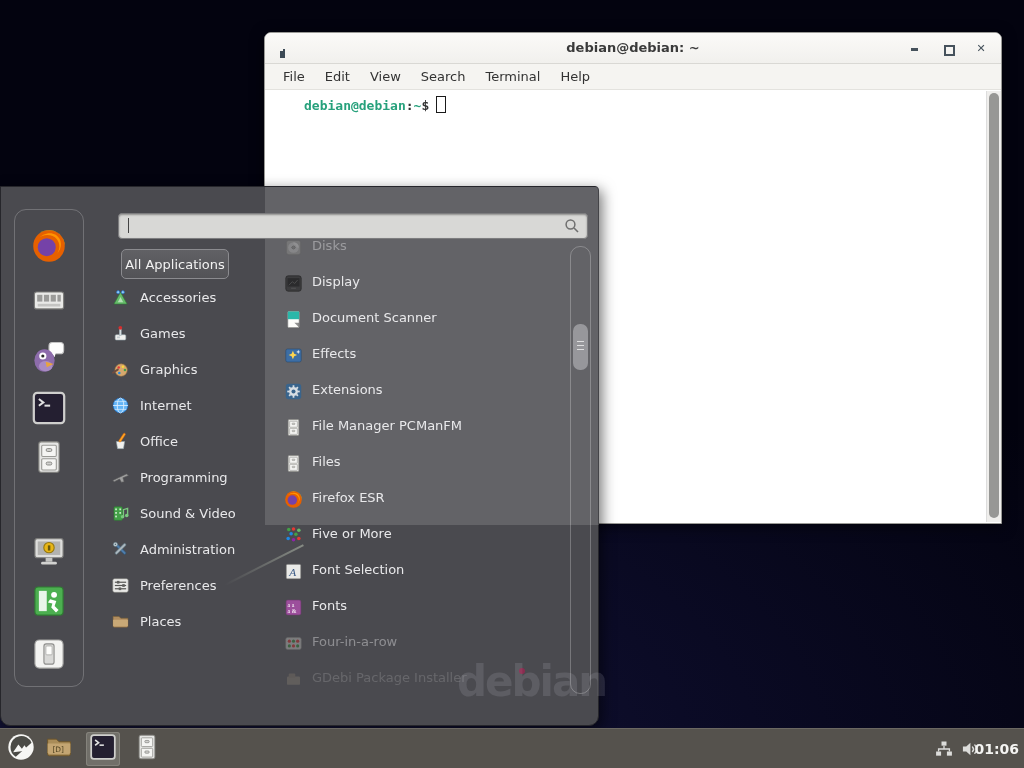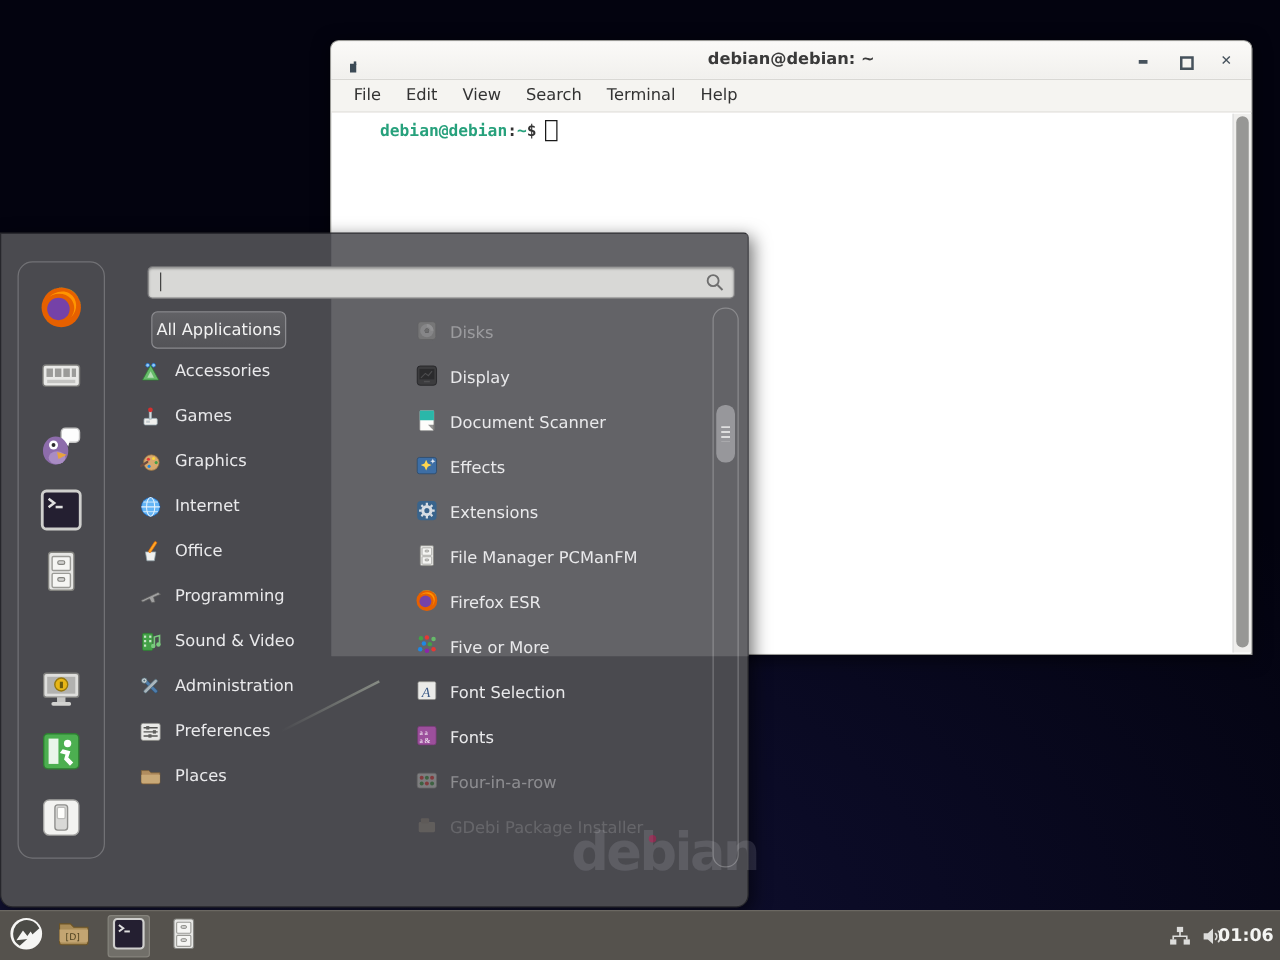--- a/index.html
+++ b/index.html
@@ -107,21 +107,21 @@
     border-radius:5px; color:#f2f2f2; font-size:13px;
     display:flex; align-items:center; justify-content:center;
   }
   .category-list { position:absolute; left:110px; top:92px; width:165px; }
   .cat-item { height:36px; display:flex; align-items:center; gap:10px; }
   .cat-icon { width:19px; height:19px; flex:0 0 19px; }
   .cat-icon svg { width:19px; height:19px; display:block; }
   .cat-item .label, .app-item .label { font-size:13px; color:#e9e9eb; white-space:nowrap; }
 
   .app-list { position:absolute; left:283px; top:51px; width:278px; }
-  .app-item { height:36px; display:flex; align-items:flex-end; gap:9px;margin-left:48px; }
+  .app-item { height:36px; display:flex; align-items:flex-start; gap:9px; }
   .app-icon { width:19px; height:19px; flex:0 0 19px; }
   .app-icon svg { width:19px; height:19px; display:block; }
   .app-item.dim .label { color:rgba(233,233,235,0.42); }
   .app-item.dim .app-icon { opacity:0.45; }
   .app-item.faded .label { color:rgba(233,233,235,0.18); }
   .app-item.faded .app-icon { opacity:0.18; }
 
   .app-scroll-track {
     position:absolute; left:569px; top:59px; width:21px; height:448px;
     border:1px solid rgba(255,255,255,0.25); border-radius:10px;
@@ -446,20 +446,32 @@
               <rect x="9.5" y="17.5" width="13" height="10" rx="1" fill="#f5f5f3" stroke="#9a9a96"></rect>
               <rect x="13.5" y="8.5" width="5" height="2.6" rx="1.2" fill="#d2d2d0" stroke="#83837f" stroke-width="0.8"></rect>
               <rect x="13.5" y="20.5" width="5" height="2.6" rx="1.2" fill="#d2d2d0" stroke="#83837f" stroke-width="0.8"></rect>
             </svg>
           </span>
           <span class="label">File Manager PCManFM</span>
         </div>
         <div class="app-item">
           <span class="app-icon">
             <svg viewBox="0 0 32 32">
+              <rect x="7" y="2.5" width="18" height="27" rx="2" fill="#e6e6e4" stroke="#83837f"></rect>
+              <rect x="9.5" y="5.5" width="13" height="10" rx="1" fill="#f5f5f3" stroke="#9a9a96"></rect>
+              <rect x="9.5" y="17.5" width="13" height="10" rx="1" fill="#f5f5f3" stroke="#9a9a96"></rect>
+              <rect x="13.5" y="8.5" width="5" height="2.6" rx="1.2" fill="#d2d2d0" stroke="#83837f" stroke-width="0.8"></rect>
+              <rect x="13.5" y="20.5" width="5" height="2.6" rx="1.2" fill="#d2d2d0" stroke="#83837f" stroke-width="0.8"></rect>
+            </svg>
+          </span>
+          <span class="label">Files</span>
+        </div>
+        <div class="app-item">
+          <span class="app-icon">
+            <svg viewBox="0 0 32 32">
               <circle cx="16" cy="16" r="14" fill="#e66000"></circle>
               <path d="M16 2a14 14 0 0 1 14 14A14 14 0 0 0 6 6a14 14 0 0 1 10-4z" fill="#ffcb00"></path>
               <circle cx="14" cy="17" r="8" fill="#7542a8"></circle>
               <path d="M6 10c4-5 13-5 17 0 3 4 3 9 0 13 5-5 5-13-1-17-5-3-12-1-16 4z" fill="#ff9500"></path>
             </svg>
           </span>
           <span class="label">Firefox ESR</span>
         </div>
         <div class="app-item">
           <span class="app-icon">

